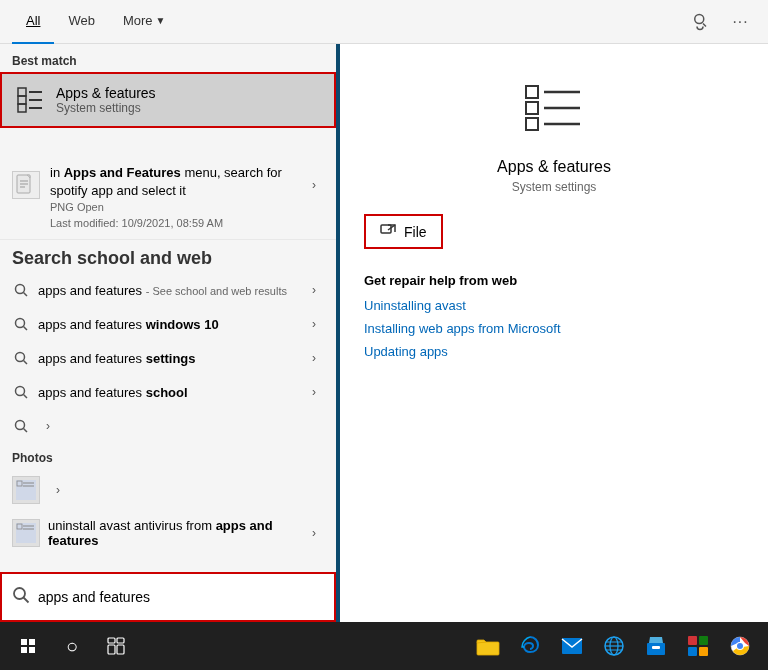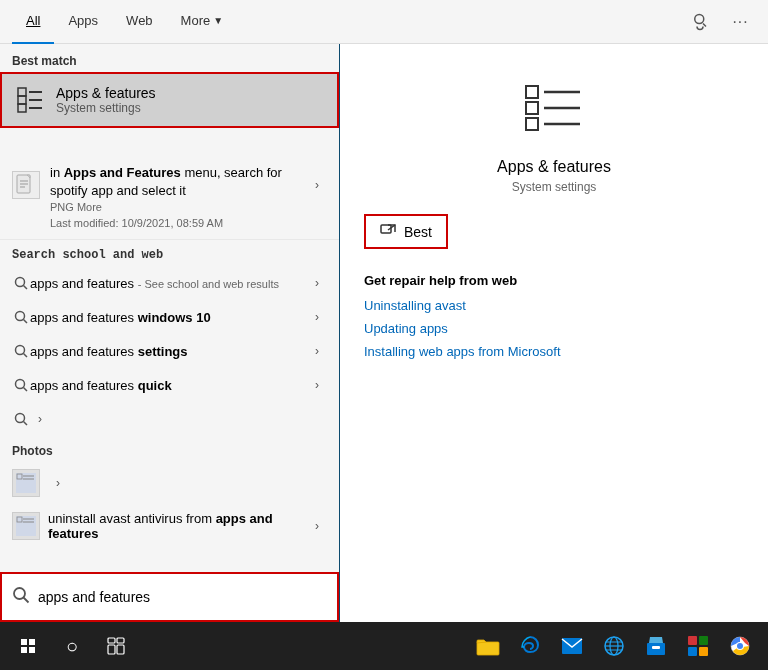--- a/index.html
+++ b/index.html
@@ -73,21 +73,21 @@
     }
 
     
     .left-panel {
       width: 340px;
       min-width: 340px;
       background: #f5f5f5;
       display: flex;
       flex-direction: column;
       overflow-y: auto;
-      border-right: 1px solid #0c4a6e;
+      border-right: 4px solid #0c4a6e;
     }
 
     .section-label {
       font-size: 12px;
       font-weight: 600;
       color: #333;
       padding: 10px 12px 4px 12px;
     }
 
     
@@ -152,32 +152,32 @@
       display: flex;
       align-items: center;
       justify-content: center;
       font-size: 12px;
       color: #555;
       flex-shrink: 0;
     }
 
     
     .search-section-label {
-      font-size: 12px;
+      font-size: 18px;
       font-weight: 600;
       color: #333;
       padding: 8px 12px 4px 12px;
-      font-family: Liberation Mono, monospace;
     }
 
     .search-result-item {
       display: flex;
       align-items: center;
       padding: 7px 12px;
       cursor: pointer;
+      gap: 8px;
     }
     .search-icon-sm {
       width: 18px;
       height: 18px;
       display: flex;
       align-items: center;
       justify-content: center;
       color: #555;
       flex-shrink: 0;
       font-size: 13px;
@@ -351,21 +351,20 @@
       font-size: 10px;
       color: #888;
       flex-shrink: 0;
     }
   </style>
 </head>
 <body>
 
 <div class="top-nav">
   <div class="nav-tab active">All</div>
-  <div class="nav-tab">Apps</div>
   <div class="nav-tab">Web</div>
   <div class="nav-tab more-tab">
     <span>More</span>
     <span style="font-size:10px;margin-left:2px;">▼</span>
   </div>
   <div class="nav-icons">
     <button class="nav-icon-btn" title="Search">
       <svg width="18" height="18" viewBox="0 0 24 24" fill="none" stroke="#555" stroke-width="2">
         <circle cx="11" cy="8" r="6"></circle>
           <path d="M16 14l4 4"></path>
@@ -408,21 +407,21 @@
           <path d="M12 1 L15 4 L15 1 Z" fill="#ccc" stroke="#aaa" stroke-width="0.5"></path>
           <line x1="5" y1="7" x2="13" y2="7" stroke="#999" stroke-width="1"></line>
           <line x1="5" y1="10" x2="13" y2="10" stroke="#999" stroke-width="1"></line>
           <line x1="5" y1="13" x2="10" y2="13" stroke="#999" stroke-width="1"></line>
         </svg>
       </div>
       <div class="file-result-text">
         <div class="file-result-title">
           in <b>Apps and Features</b> menu, search for spotify app and select it
         </div>
-        <div class="file-result-meta">PNG More</div>
+        <div class="file-result-meta">PNG Open</div>
         <div class="file-result-meta">Last modified: 10/9/2021, 08:59 AM</div>
       </div>
       <div class="arrow-btn">›</div>
     </div>
 
     <div class="search-section-label">Search school and web</div>
 
     <div class="search-result-item">
       <div class="search-icon-sm">
         <svg width="14" height="14" viewBox="0 0 14 14">
@@ -463,21 +462,21 @@
     </div>
 
     <div class="search-result-item">
       <div class="search-icon-sm">
         <svg width="14" height="14" viewBox="0 0 14 14">
             <circle cx="6" cy="6" r="4.5" fill="none" stroke="#555" stroke-width="1.5"></circle>
             <line x1="9.5" y1="9.5" x2="13" y2="13" stroke="#555" stroke-width="1.5"></line>
           </svg>
       </div>
       <div class="search-result-text">
-        apps and features <b>quick</b>
+        apps and features <b>school</b>
       </div>
       <div class="arrow-btn">›</div>
     </div>
 
     <div class="search-result-item">
       <div class="search-icon-sm">
         <svg width="14" height="14" viewBox="0 0 14 14">
             <circle cx="6" cy="6" r="4.5" fill="none" stroke="#555" stroke-width="1.5"></circle>
             <line x1="9.5" y1="9.5" x2="13" y2="13" stroke="#555" stroke-width="1.5"></line>
           </svg>
@@ -545,27 +544,27 @@
     <div class="app-detail-sub">System settings</div>
 
     <button class="open-button">
       <span>
         <svg width="16" height="16" viewBox="0 0 16 16" fill="none" stroke="#333" stroke-width="1.5">
           <rect x="1" y="3" width="10" height="8" rx="1"></rect>
           <path d="M8 3 L15 3 L15 10"></path>
           <path d="M8 8 L15 3"></path>
         </svg>
       </span>
-      <span>Best</span>
+      <span>File</span>
     </button>
 
     <div class="quick-help-label">Get repair help from web</div>
     <a class="quick-help-link" href="#">Uninstalling avast</a>
+    <a class="quick-help-link" href="#">Installing web apps from Microsoft</a>
     <a class="quick-help-link" href="#">Updating apps</a>
-    <a class="quick-help-link" href="#">Installing web apps from Microsoft</a>
   </div>
 </div>
 
 <div class="taskbar">
   <div class="taskbar-start">
     <svg width="16" height="16" viewBox="0 0 16 16">
       <rect x="1" y="1" width="6" height="6" fill="white"></rect>
       <rect x="9" y="1" width="6" height="6" fill="white"></rect>
       <rect x="1" y="9" width="6" height="6" fill="white"></rect>
       <rect x="9" y="9" width="6" height="6" fill="white"></rect>

